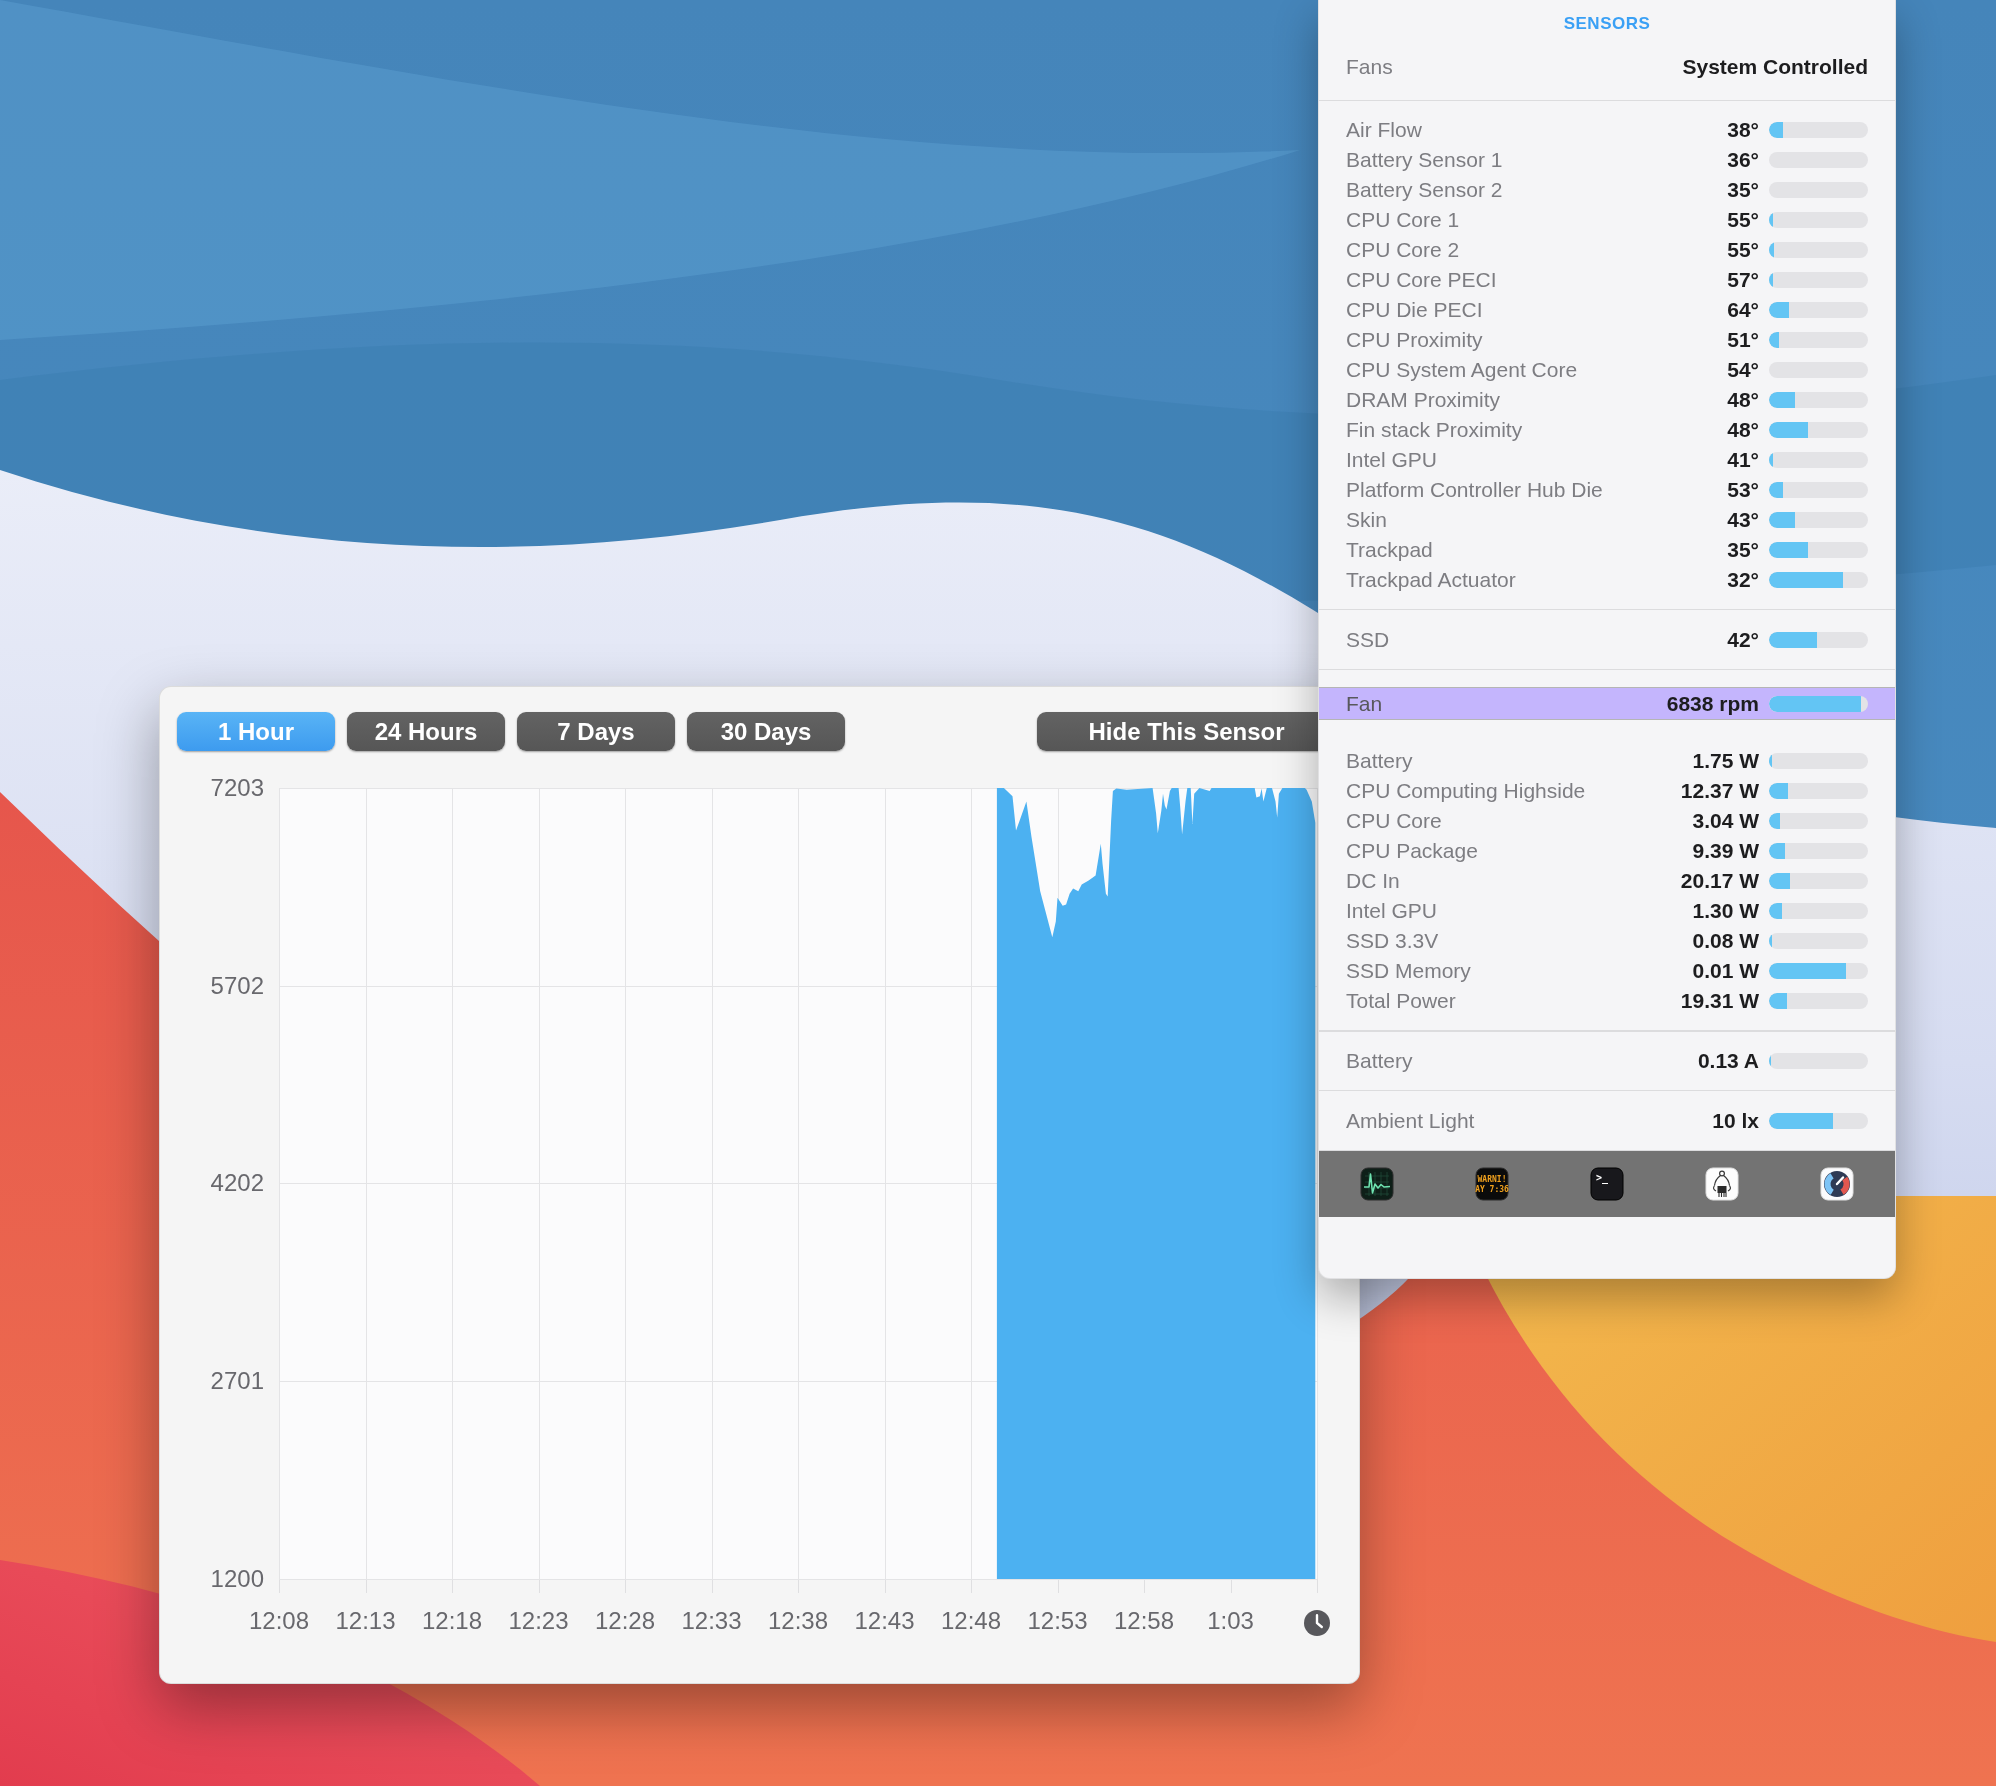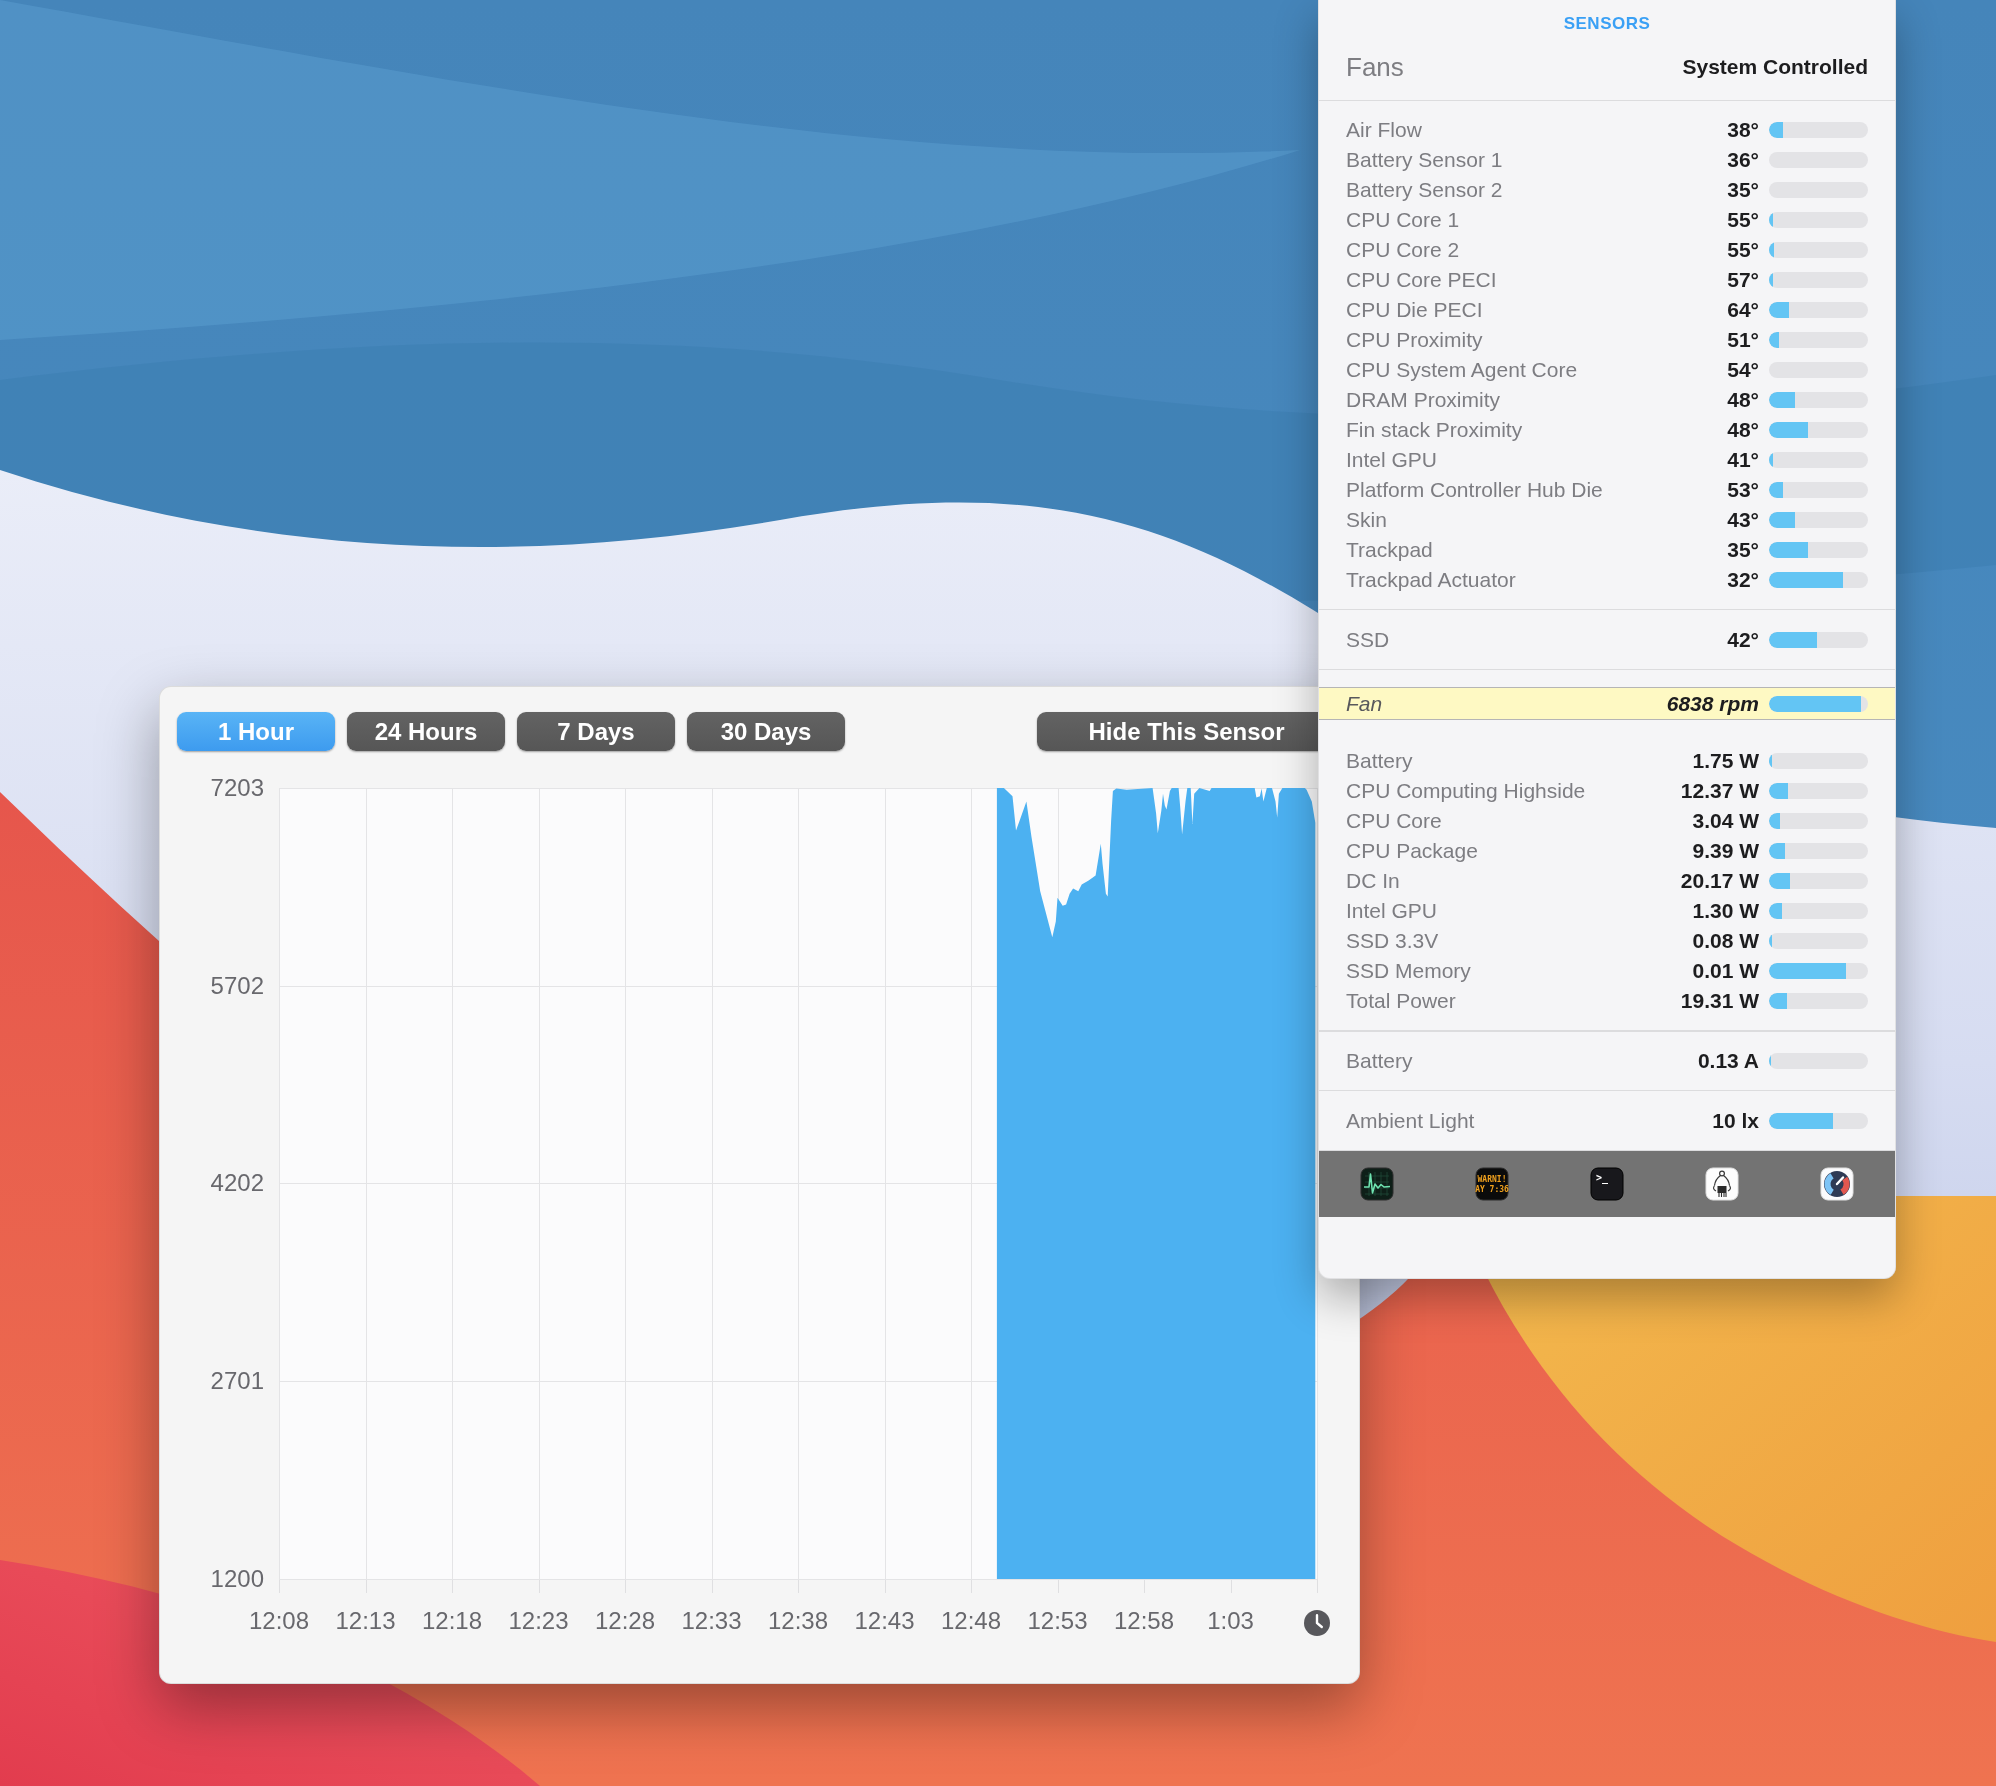--- a/index.html
+++ b/index.html
@@ -31,36 +31,36 @@
   .clock-btn{position:absolute;left:1143px;top:922px;width:28px;height:28px;border:none;background:none;padding:0;}
 
   
   .panel{position:absolute;left:1318px;top:0;width:578px;height:1279px;
     background:#f5f5f7;border-radius:0 0 12px 12px;
     border:1px solid rgba(0,0,0,.08);border-top:none;
     box-shadow:0 18px 44px rgba(0,0,0,.30);overflow:hidden;}
   .p-title{height:34px;display:flex;align-items:flex-end;justify-content:center;
     color:#3aa0f5;font-weight:bold;font-size:17px;letter-spacing:.5px;}
   .fans-row{height:66px;display:flex;align-items:center;justify-content:space-between;padding:0 27px;}
-  .fans-row .lab{font-size:26px;color:#7d7d82;}
+  .fans-row .lab{font-size:21px;color:#7d7d82;}
   .fans-row .val{font-size:21px;font-weight:bold;color:#1d1d1f;}
   .divider{height:1px;background:#dcdcde;}
   .rows{padding:14px 0;}
   .rows.power{padding:26px 0 14px 0;}
   .s-row{height:30px;display:flex;align-items:center;padding:0 27px;}
   .s-row .lab{flex:1;font-size:21px;color:#7d7d82;white-space:nowrap;}
   .s-row .val{font-size:21px;font-weight:bold;color:#1d1d1f;margin-right:10px;white-space:nowrap;}
   .bar{width:99px;height:16px;border-radius:8px;background:#e3e3e6;overflow:hidden;flex:none;}
   .bar i{display:block;height:100%;background:#63c5f4;border-radius:8px 0 0 8px;}
   .single{height:59px;}
   .single.pbus{height:62px;}
   .single.batt{height:58px;}
-  .fan-row{margin-top:17px;height:33px;background:#fef9c3;
+  .fan-row{margin-top:17px;height:33px;background:#c4b5fd;
     border-top:1px solid #b5b5b5;border-bottom:1px solid #b5b5b5;
-    display:flex;align-items:center;padding:0 27px;font-style:italic;}
+    display:flex;align-items:center;padding:0 27px;}
   .fan-row .lab{flex:1;font-size:21px;color:#58585c;}
   .fan-row .val{font-size:21px;font-weight:bold;color:#1d1d1f;margin-right:10px;}
   .p-footer{height:66px;background:#737373;display:flex;align-items:center;}
   .dock-slot{flex:1;display:flex;align-items:center;justify-content:center;}
 </style>
 </head>
 <body>
 
 <div class="screen">
 

